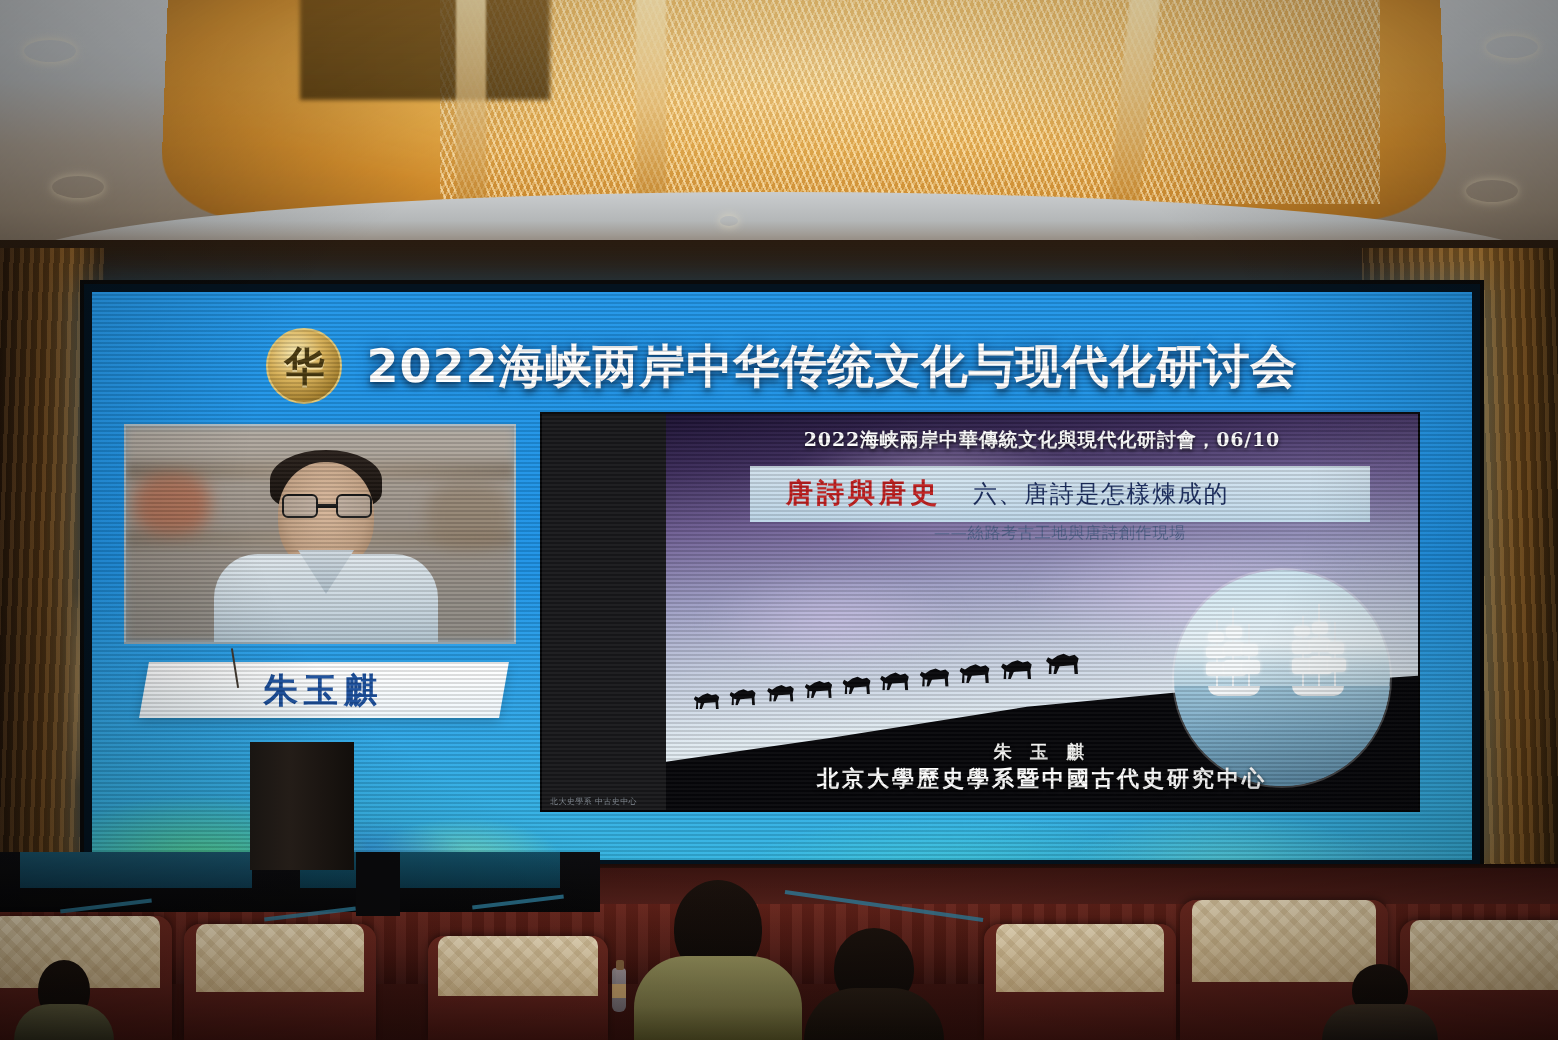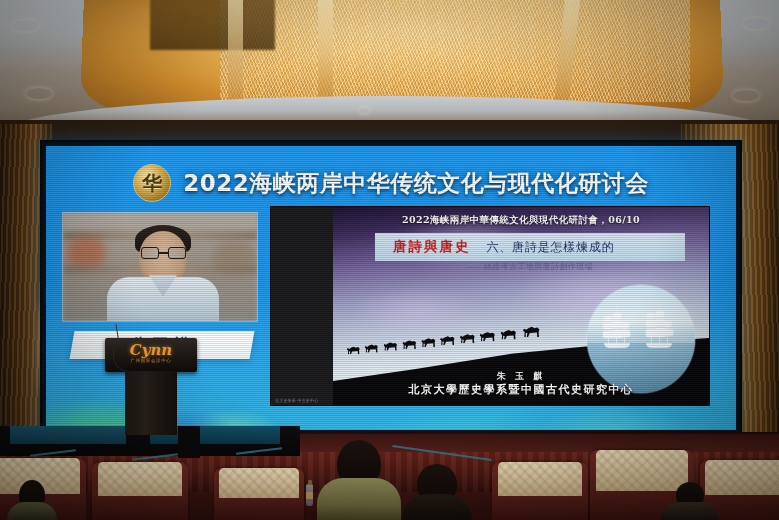--- a/index.html
+++ b/index.html
@@ -521,25 +521,20 @@
         <div class="slide-name">朱 玉 麒</div>
         <div class="slide-aff">北京大學歷史學系暨中國古代史研究中心</div>
         <div class="slide-foot">北大史學系 中古史中心</div>
       </div>
 
     </div>
   </div>
 
   <div class="podium">
     <div class="pod-mic"></div>
-    <div class="pod-top">
-      <div class="pod-logo">Cynn</div>
-      <div class="pod-sub">广州国际会议中心</div>
-      <div class="pod-cable"></div>
-    </div>
     <div class="pod-body"></div>
   </div>
 
   <div class="stage-lip"></div>
   <div class="stage-floor"></div>
   <div class="stage-skirt"></div>
 
   <div class="monitor-blk"></div>
   <div class="mon-screen"></div>
   <div class="mon-screen mon-screen2"></div>

